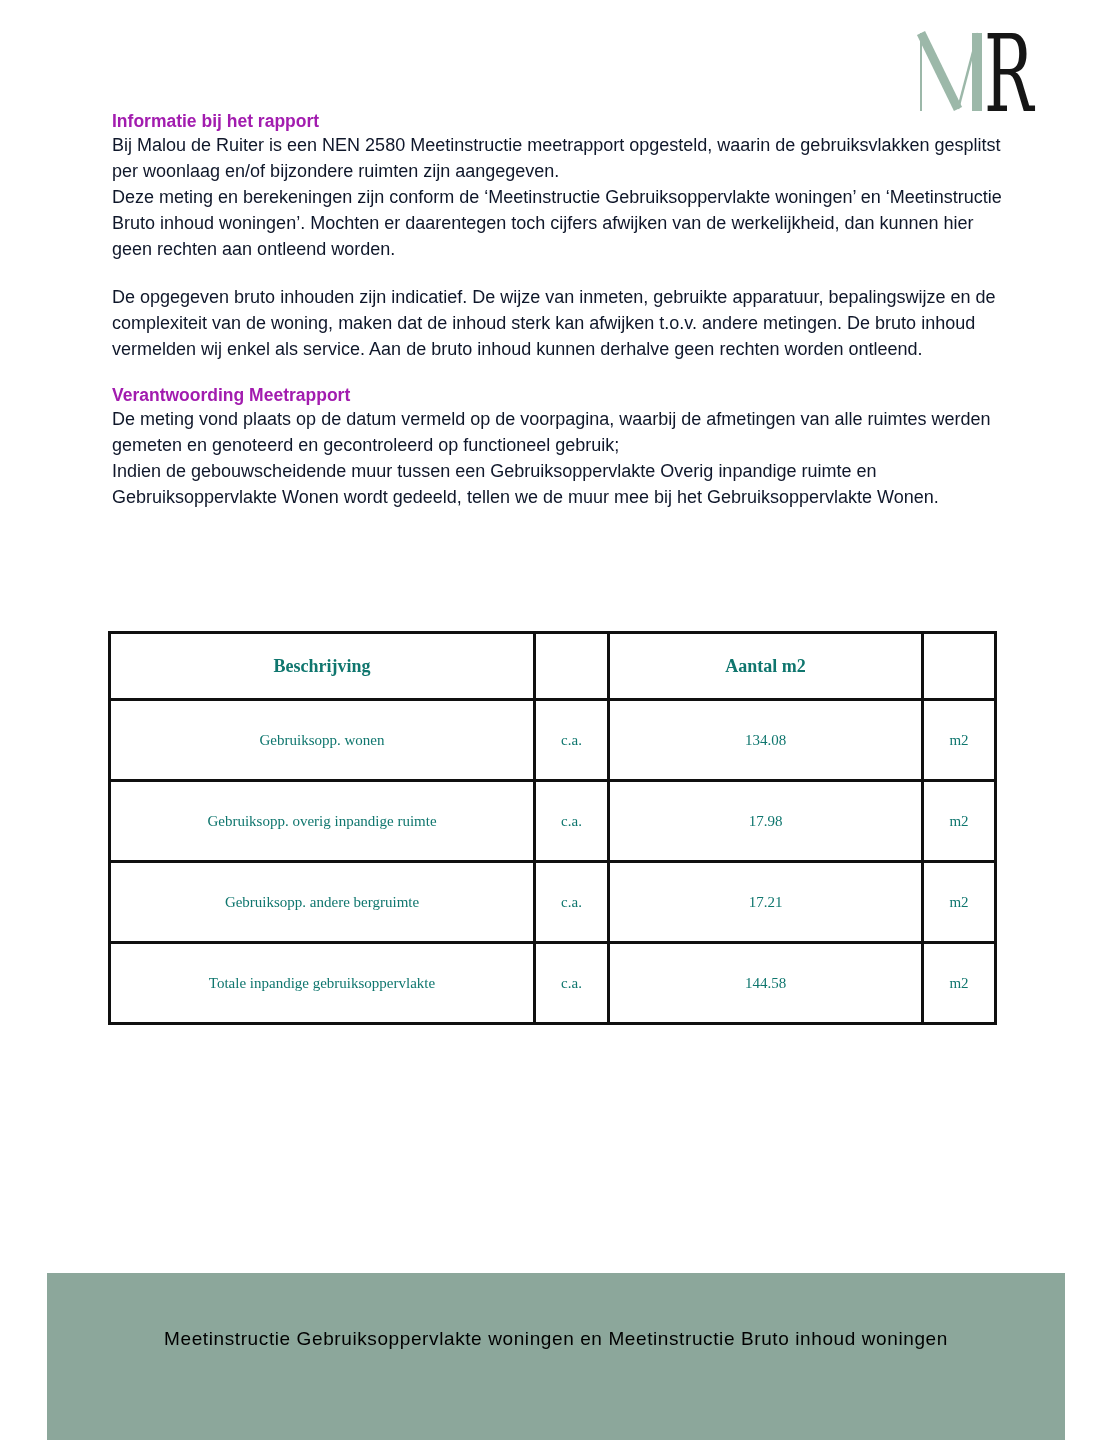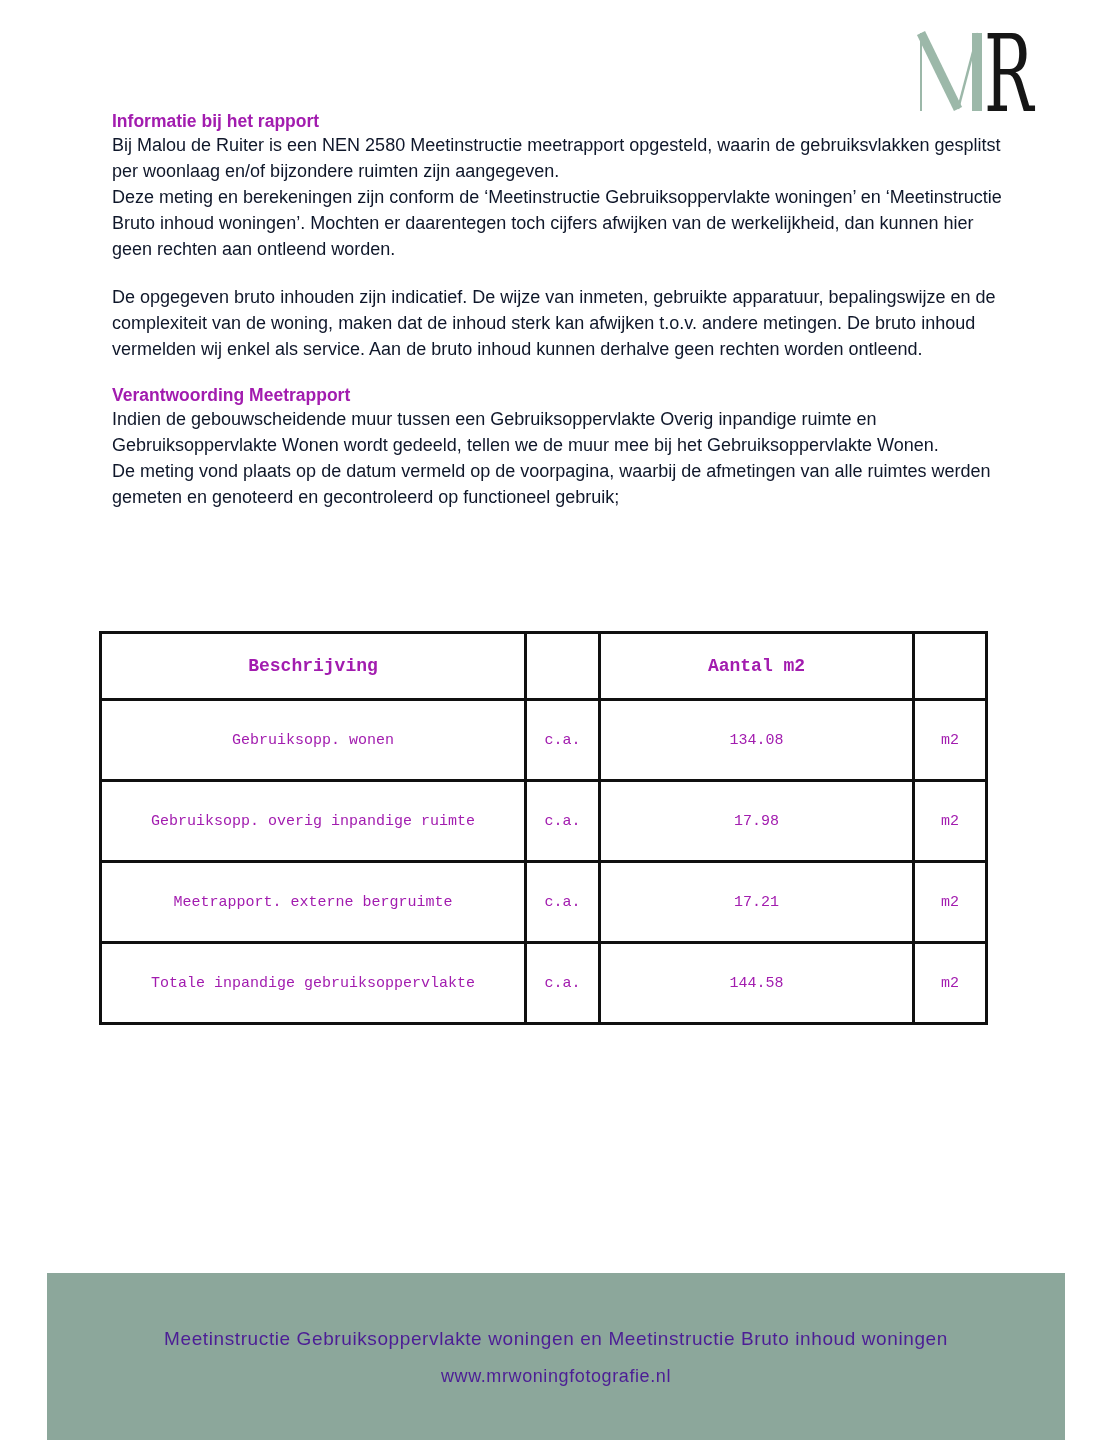--- a/index.html
+++ b/index.html
@@ -50,27 +50,27 @@
     margin: 0;
     color: #0f172a;
   }
   .vgap {
     height: 22px;
   }
 
   
   .meas-table {
     position: absolute;
-    left: 99px;
+    left: 108px;
     top: 631px;
     border-collapse: collapse;
     table-layout: fixed;
     width: 886px;
-    font-family: Liberation Mono, monospace;
-    color: #a21caf;
+    font-family: Liberation Serif, serif;
+    color: #0f766e;
   }
   .meas-table td {
     border: 3px solid #101010;
     text-align: center;
     vertical-align: middle;
     font-size: 15px;
     padding: 2px 10px;
     overflow: hidden;
   }
   .meas-table .hdr td {
@@ -84,21 +84,21 @@
 
   
   .footer {
     position: absolute;
     left: 47px;
     top: 1273px;
     width: 1018px;
     height: 167px;
     background: #8CA79B;
     text-align: center;
-    color: #4c1d95;
+    color: #000000;
   }
   .footer-line1 {
     padding-top: 54px;
     font-size: 19px;
     letter-spacing: 0.6px;
     line-height: 24px;
   }
   .footer-line2 {
     margin-top: 14px;
     font-size: 18px;
@@ -128,22 +128,22 @@
   </div>
 
   <div class="content">
     <div class="sec-heading">Informatie bij het rapport</div>
     <p class="para">Bij Malou de Ruiter is een NEN 2580 Meetinstructie meetrapport opgesteld, waarin de gebruiksvlakken gesplitst per woonlaag en/of bijzondere ruimten zijn aangegeven.</p>
     <p class="para">Deze meting en berekeningen zijn conform de ‘Meetinstructie Gebruiksoppervlakte woningen’ en ‘Meetinstructie Bruto inhoud woningen’. Mochten er daarentegen toch cijfers afwijken van de werkelijkheid, dan kunnen hier geen rechten aan ontleend worden.</p>
     <div class="vgap"></div>
     <p class="para">De opgegeven bruto inhouden zijn indicatief. De wijze van inmeten, gebruikte apparatuur, bepalingswijze en de complexiteit van de woning, maken dat de inhoud sterk kan afwijken t.o.v. andere metingen. De bruto inhoud vermelden wij enkel als service. Aan de bruto inhoud kunnen derhalve geen rechten worden ontleend.</p>
     <div class="vgap"></div>
     <div class="sec-heading">Verantwoording Meetrapport</div>
+    <p class="para">De meting vond plaats op de datum vermeld op de voorpagina, waarbij de afmetingen van alle ruimtes werden gemeten en genoteerd en gecontroleerd op functioneel gebruik;</p>
     <p class="para">Indien de gebouwscheidende muur tussen een Gebruiksoppervlakte Overig inpandige ruimte en Gebruiksoppervlakte Wonen wordt gedeeld, tellen we de muur mee bij het Gebruiksoppervlakte Wonen.</p>
-    <p class="para">De meting vond plaats op de datum vermeld op de voorpagina, waarbij de afmetingen van alle ruimtes werden gemeten en genoteerd en gecontroleerd op functioneel gebruik;</p>
   </div>
 
   <table class="meas-table">
     <colgroup>
       <col style="width:425px">
       <col style="width:74px">
       <col style="width:314px">
       <col style="width:73px">
     </colgroup>
     <tbody>
@@ -159,32 +159,31 @@
         <td>134.08</td>
         <td>m2</td>
       </tr>
       <tr class="row">
         <td>Gebruiksopp. overig inpandige ruimte</td>
         <td>c.a.</td>
         <td>17.98</td>
         <td>m2</td>
       </tr>
       <tr class="row">
-        <td>Meetrapport. externe bergruimte</td>
+        <td>Gebruiksopp. andere bergruimte</td>
         <td>c.a.</td>
         <td>17.21</td>
         <td>m2</td>
       </tr>
       <tr class="row">
         <td>Totale inpandige gebruiksoppervlakte</td>
         <td>c.a.</td>
         <td>144.58</td>
         <td>m2</td>
       </tr>
     </tbody>
   </table>
 
   <div class="footer">
     <div class="footer-line1">Meetinstructie Gebruiksoppervlakte woningen en Meetinstructie Bruto inhoud woningen</div>
-    <div class="footer-line2">www.mrwoningfotografie.nl</div>
   </div>
 
 </div>
 
 </body></html>

